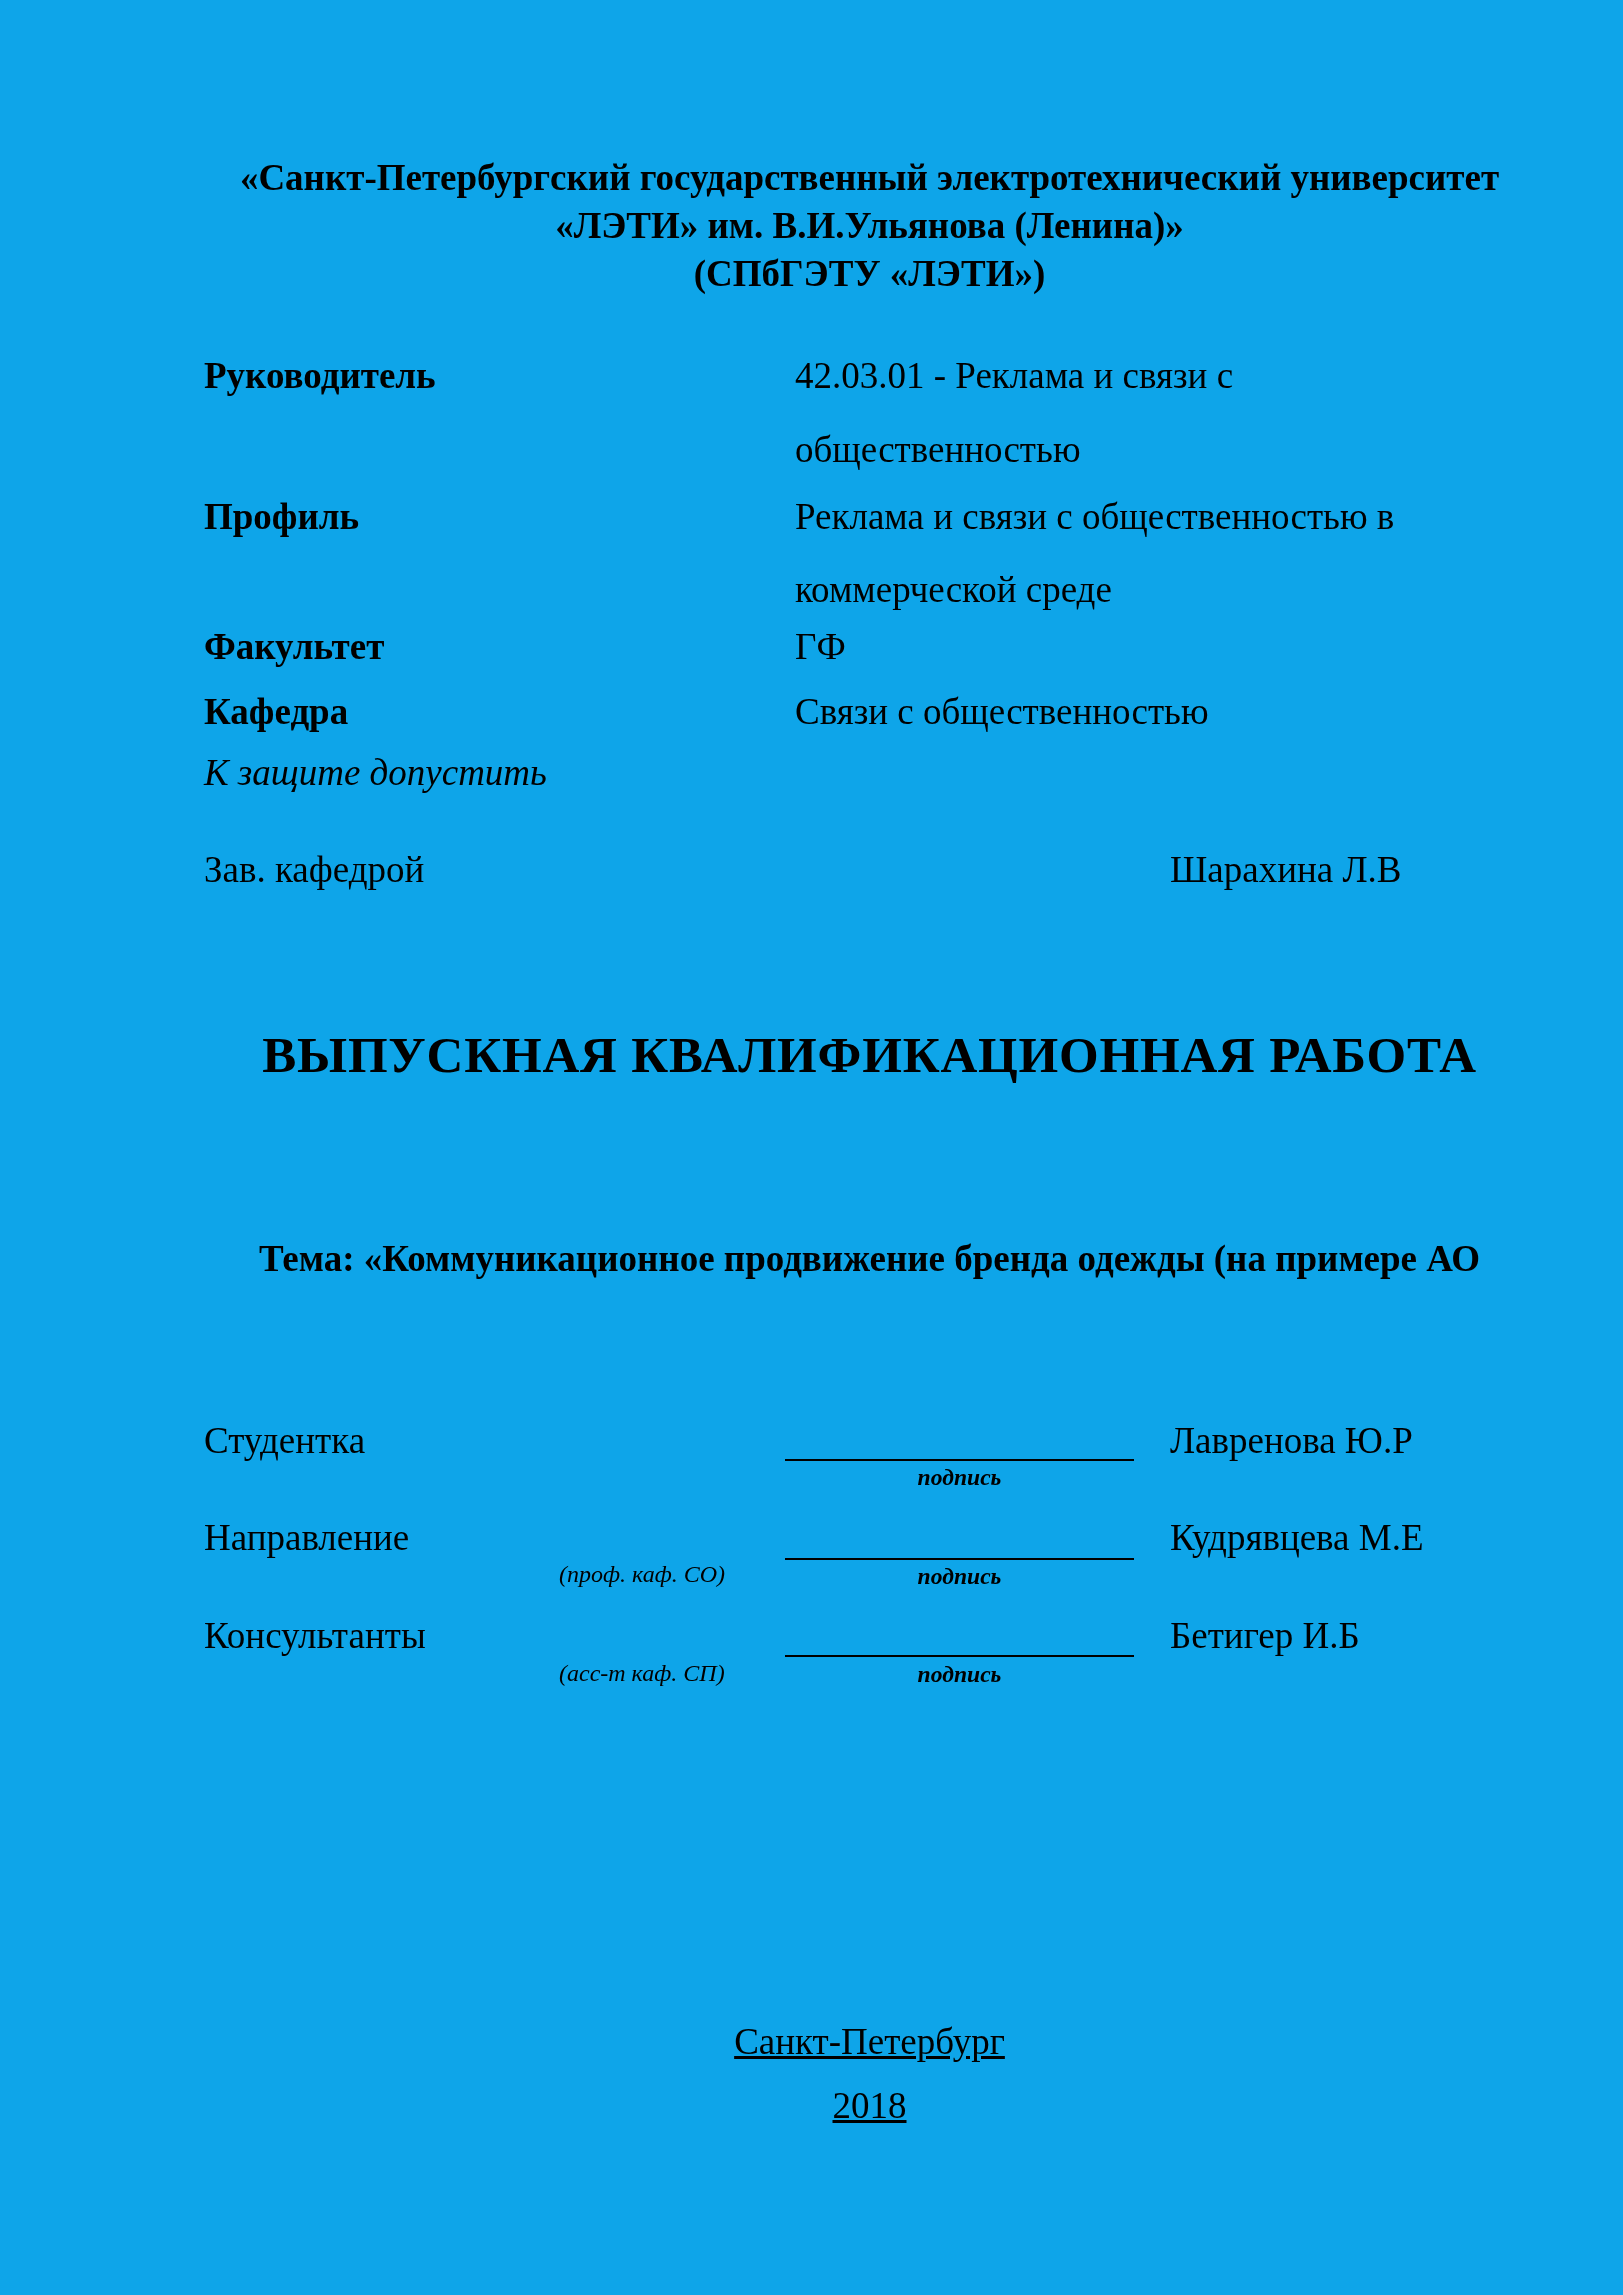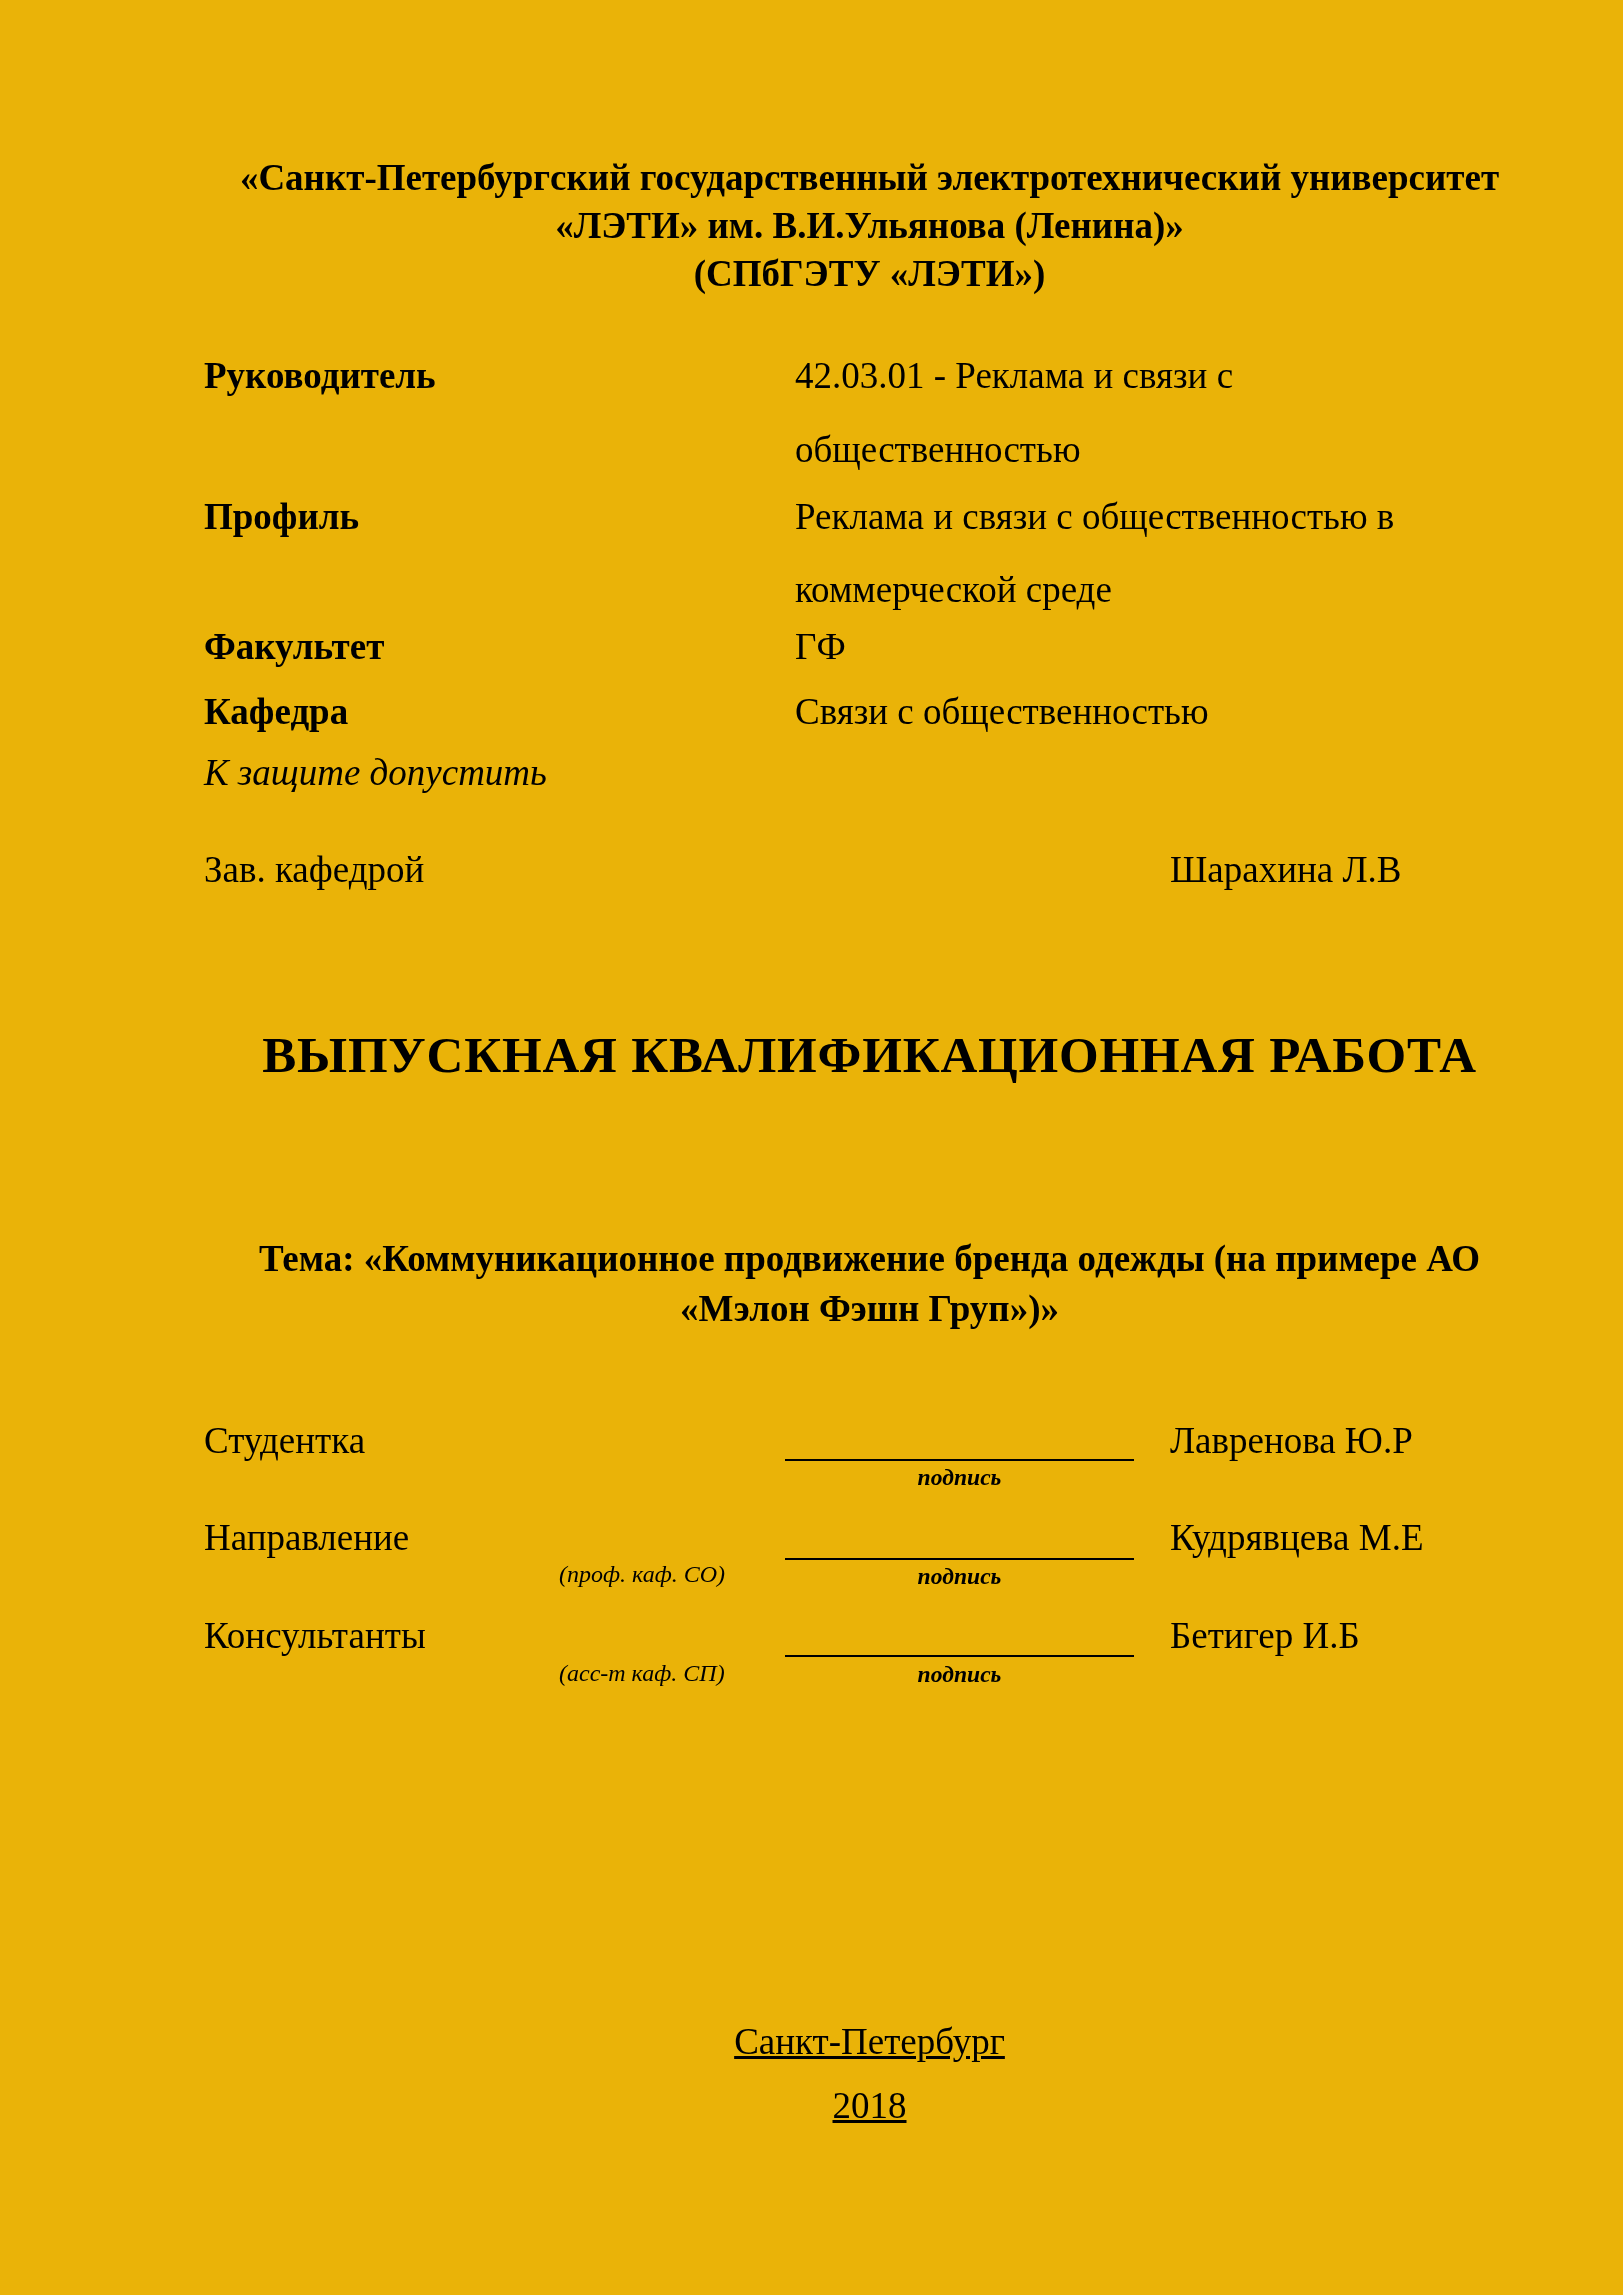--- a/index.html
+++ b/index.html
@@ -4,21 +4,21 @@
 <style>
   html, body {
     margin: 0;
     padding: 0;
     background: #ffffff;
   }
   .page {
     position: relative;
     width: 1623px;
     height: 2295px;
-    background: #eab308;
+    background: #0ea5e9;
     color: #000000;
     font-family: "Liberation Serif", "DejaVu Serif", serif;
     overflow: hidden;
   }
   .abs { position: absolute; }
   .centered {
     left: 204px;
     right: 88px;
     text-align: center;
   }
@@ -106,21 +106,20 @@
 
   <div class="abs label-col body-text italic" style="top:749px">К защите допустить</div>
 
   <div class="abs label-col body-text" style="top:846px">Зав. кафедрой</div>
   <div class="abs name-col body-text" style="top:846px">Шарахина Л.В</div>
 
   <div class="abs centered main-title" style="top:1030px">ВЫПУСКНАЯ КВАЛИФИКАЦИОННАЯ РАБОТА</div>
 
   <div class="abs centered topic-block">
     <div>Тема: «Коммуникационное продвижение бренда одежды (на примере АО</div>
-    <div>«Мэлон Фэшн Груп»)»</div>
   </div>
 
   <div class="abs label-col body-text" style="top:1417px">Студентка</div>
   <div class="abs sig-line" style="top:1459px"></div>
   <div class="abs sig-caption" style="top:1463px">подпись</div>
   <div class="abs name-col body-text" style="top:1417px">Лавренова Ю.Р</div>
 
   <div class="abs label-col body-text" style="top:1514px">Направление</div>
   <div class="abs subrole" style="left:559px; top:1559px">(проф. каф. СО)</div>
   <div class="abs sig-line" style="top:1558px"></div>

